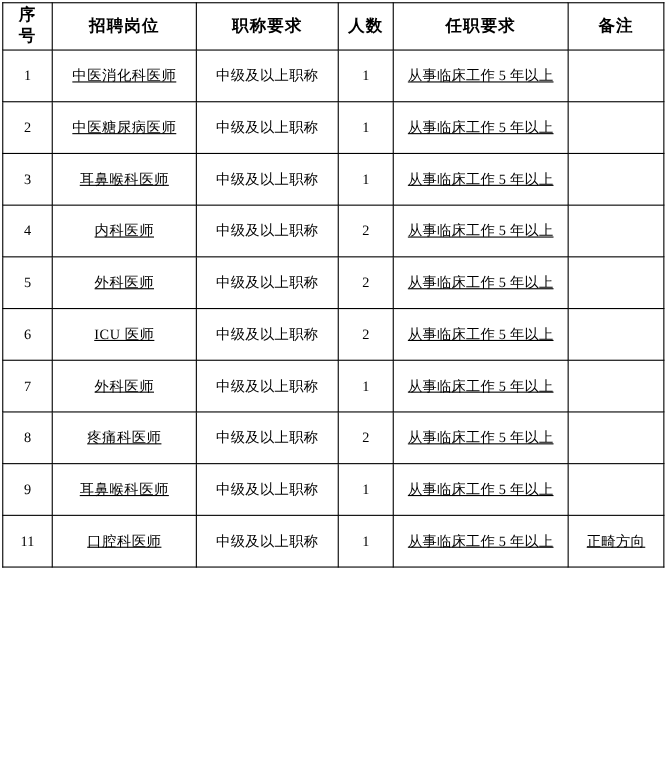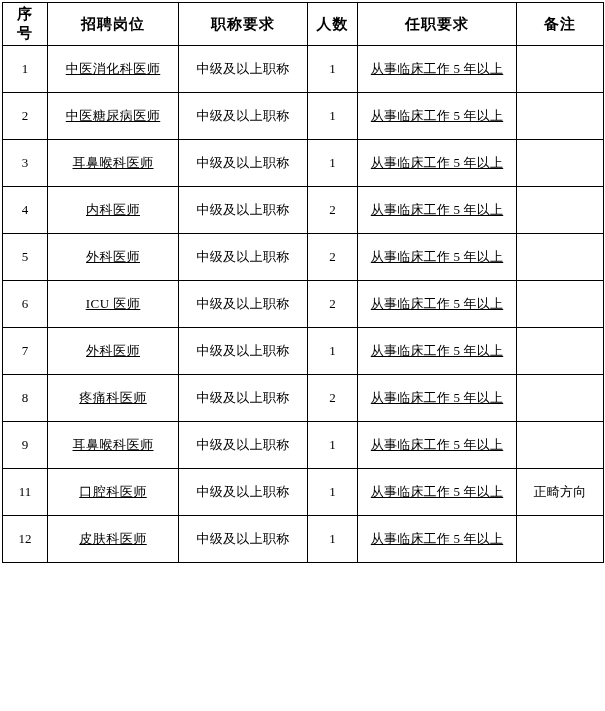--- a/index.html
+++ b/index.html
@@ -70,20 +70,21 @@
     font-size: 12px;
   }
   td.req {
     font-size: 12.5px;
     letter-spacing: 0.2px;
     text-decoration: underline;
   }
   td.remark {
     font-size: 12.5px;
     letter-spacing: 0.3px;
+    text-decoration: underline;
   }
   th.h-idx {
     letter-spacing: 0px;
     line-height: 1.0;
   }
   th.h-idx .l1, th.h-idx .l2 { display: block; }
 </style>
 </head>
 <body>
 
@@ -184,23 +185,15 @@
           <td class="remark"></td>
         </tr>
         <tr>
           <td class="idx">11</td>
           <td class="post">口腔科医师</td>
           <td class="title">中级及以上职称</td>
           <td class="count">1</td>
           <td class="req">从事临床工作 5 年以上</td>
           <td class="remark">正畸方向</td>
         </tr>
-        <tr>
-          <td class="idx">12</td>
-          <td class="post">皮肤科医师</td>
-          <td class="title">中级及以上职称</td>
-          <td class="count">1</td>
-          <td class="req">从事临床工作 5 年以上</td>
-          <td class="remark"></td>
-        </tr>
       </tbody>
   </table>
 </div>
 
 </body></html>

